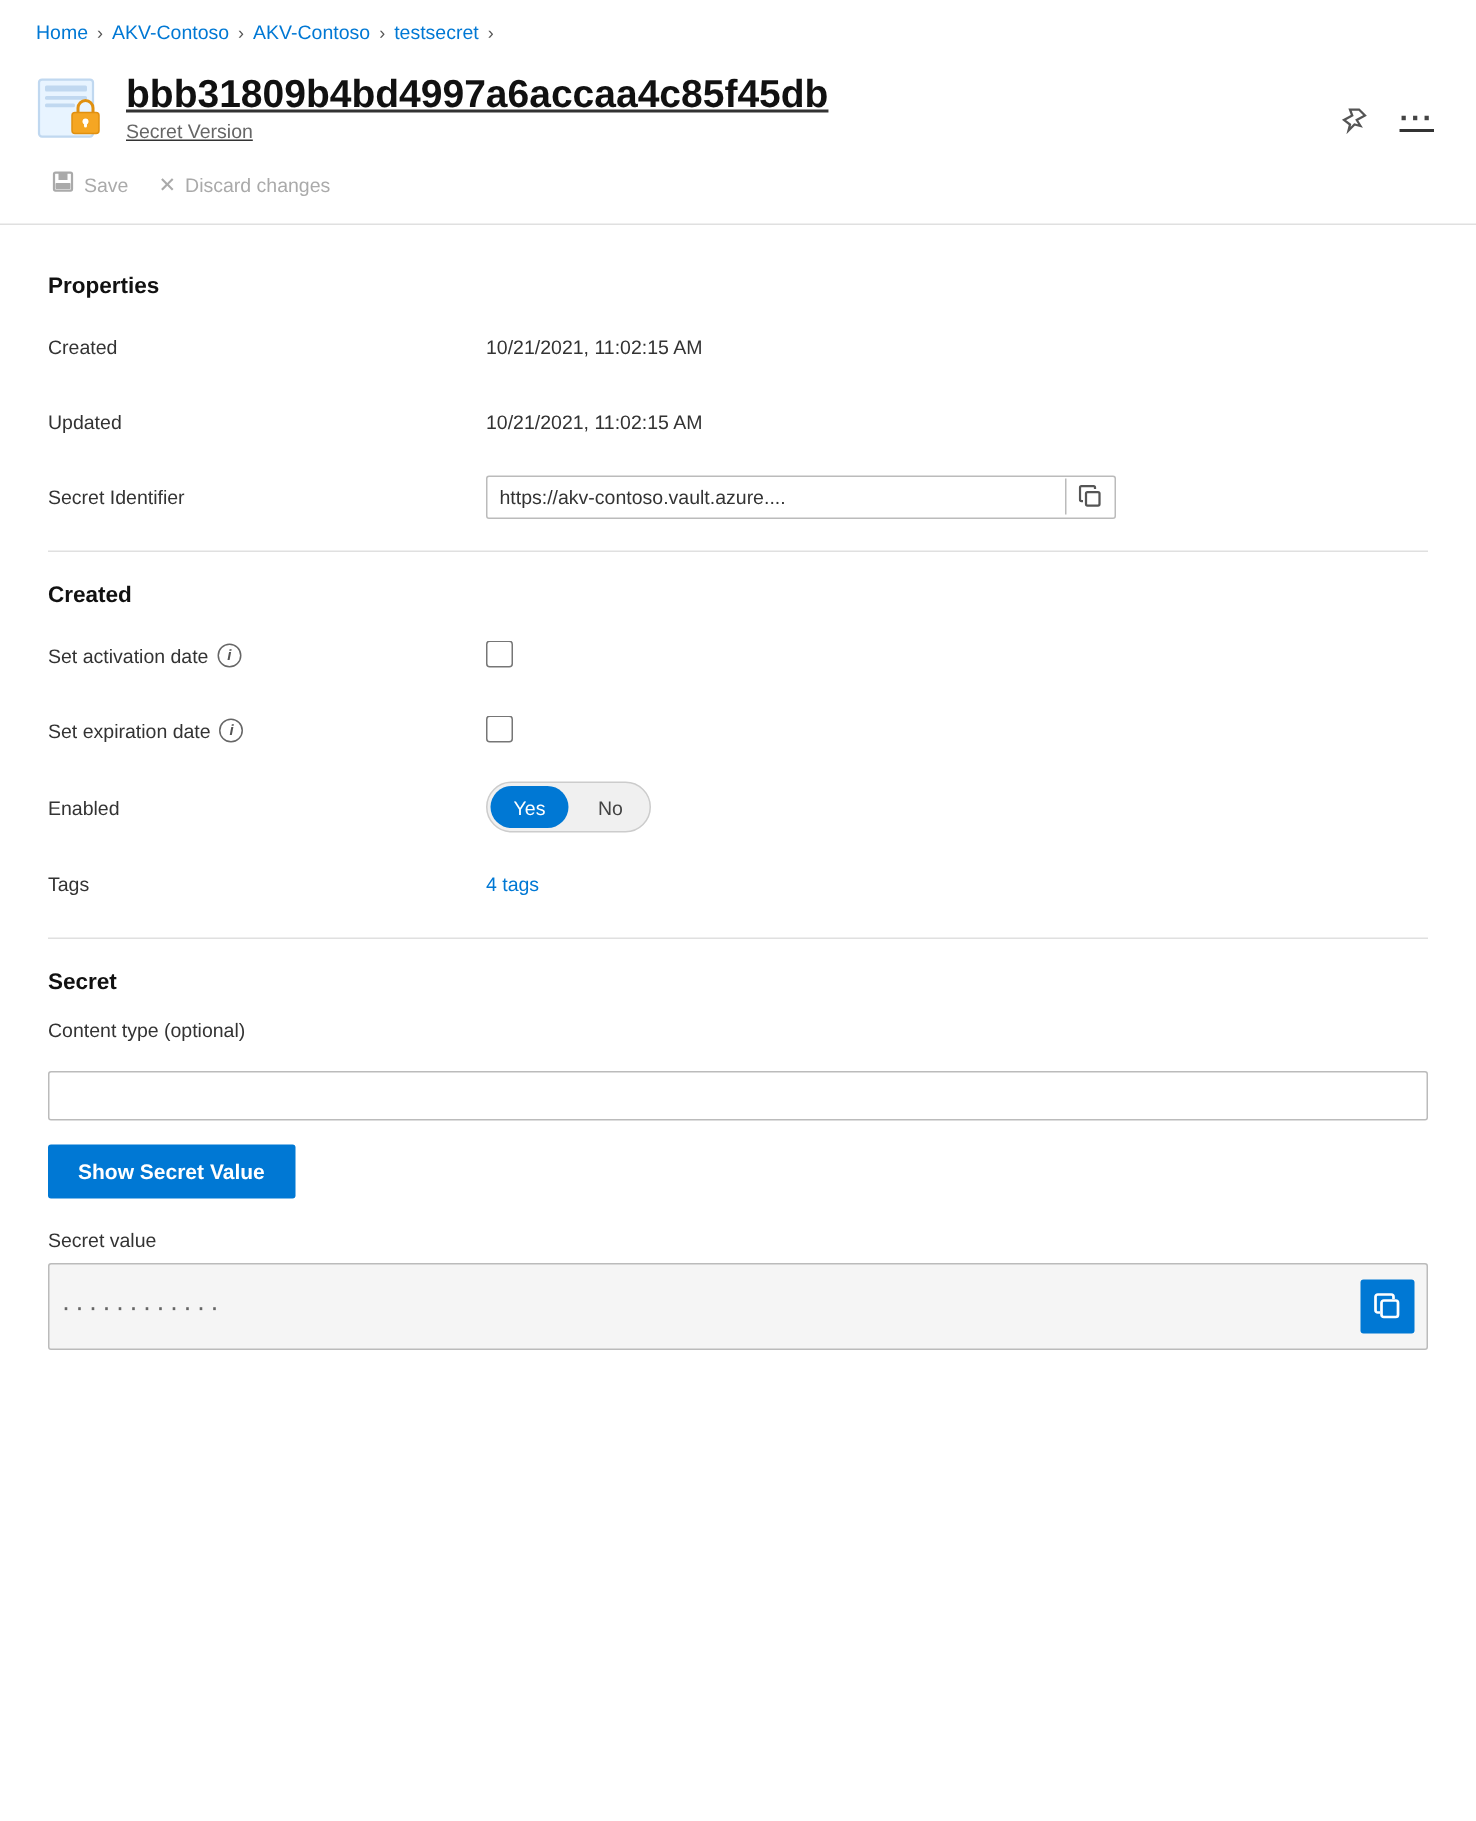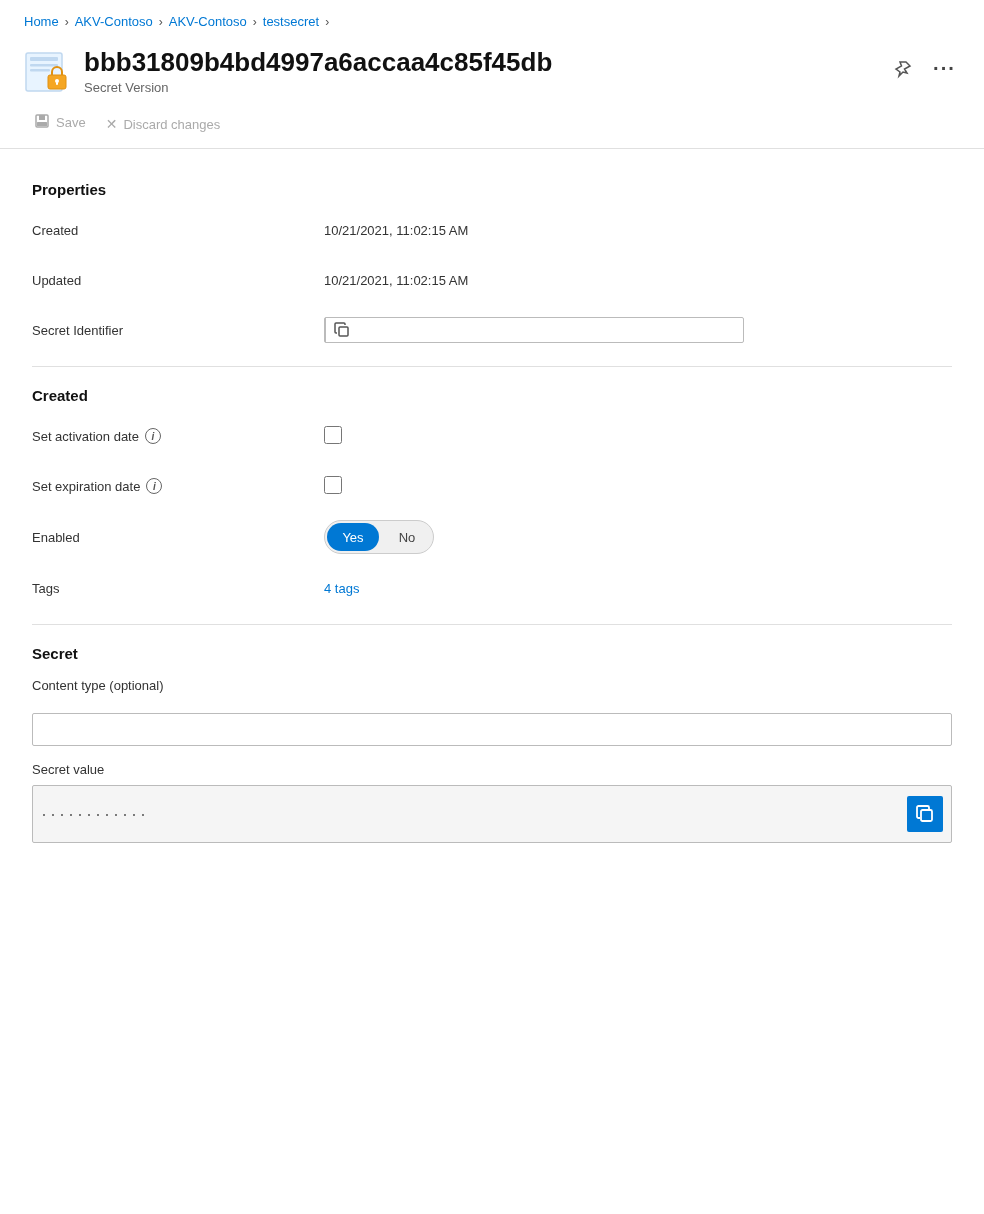--- a/index.html
+++ b/index.html
@@ -28,23 +28,24 @@
     }
     .breadcrumb .sep {
       color: #555;
       font-size: 12px;
       margin: 0 2px;
     }
 
     
     .page-header {
       display: flex;
-      align-items: flex-start;
+      align-items: flex-end;
       padding: 8px 24px 0 24px;
       gap: 14px;
+      text-decoration: underline;
     }
     .header-icon {
       width: 46px;
       height: 46px;
       flex-shrink: 0;
       margin-top: 2px;
     }
     .header-title-block {
       flex: 1;
     }
@@ -74,21 +75,21 @@
       color: #444;
       font-size: 18px;
       padding: 4px;
       display: flex;
       align-items: center;
     }
 
     
     .toolbar {
       display: flex;
-      align-items: flex-end;
+      align-items: center;
       padding: 12px 24px 10px 24px;
       gap: 0;
       border-bottom: 1px solid #e0e0e0;
     }
     .toolbar-btn {
       display: flex;
       align-items: center;
       gap: 6px;
       background: none;
       border: none;
@@ -380,20 +381,21 @@
 
   <div class="property-row">
     <div class="property-label">Updated</div>
     <div class="property-value">10/21/2021, 11:02:15 AM</div>
   </div>
 
   <div class="property-row">
     <div class="property-label">Secret Identifier</div>
     <div class="property-value">
       <div class="identifier-input-wrap">
+        <input class="identifier-input" type="text" readonly="" value="https://akv-contoso.vault.azure...." style="">
         <button class="copy-btn" title="Copy">
           <svg width="16" height="16" viewBox="0 0 16 16" fill="none" xmlns="http://www.w3.org/2000/svg">
             <rect x="5" y="5" width="9" height="9" rx="1" stroke="#555" stroke-width="1.5" fill="none"></rect>
             <path d="M3 11H2a1 1 0 01-1-1V2a1 1 0 011-1h8a1 1 0 011 1v1" stroke="#555" stroke-width="1.5" fill="none"></path>
           </svg>
         </button>
       </div>
     </div>
   </div>
 
@@ -441,20 +443,23 @@
 
   <hr class="divider">
 
   
   <div class="section-title">Secret</div>
 
   <div class="property-label" style="margin-bottom:20px;">Content type (optional)</div>
 
   <input class="content-type-input" type="text" placeholder="" style="">
 
+  <button class="show-secret-btn">
+    <span>Show Secret Value</span>
+  </button>
 
   <div class="property-label" style="margin-bottom:8px;">Secret value</div>
 
   <div class="secret-value-wrap">
     <div class="secret-dots">············</div>
     <button class="secret-copy-btn" title="Copy secret value">
       <svg width="18" height="18" viewBox="0 0 18 18" fill="none" xmlns="http://www.w3.org/2000/svg">
         <rect x="5" y="5" width="11" height="11" rx="1.5" stroke="white" stroke-width="1.8" fill="none"></rect>
         <path d="M4 13H2.5A1.5 1.5 0 011 11.5V2.5A1.5 1.5 0 012.5 1h9A1.5 1.5 0 0113 2.5V4" stroke="white" stroke-width="1.8" fill="none"></path>
       </svg>

